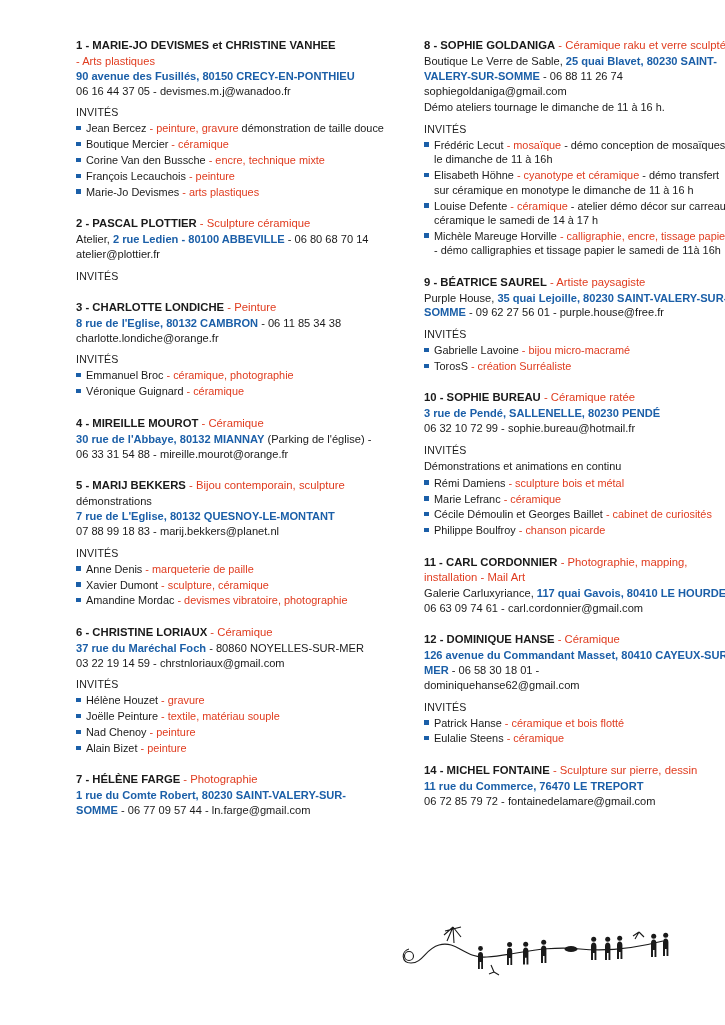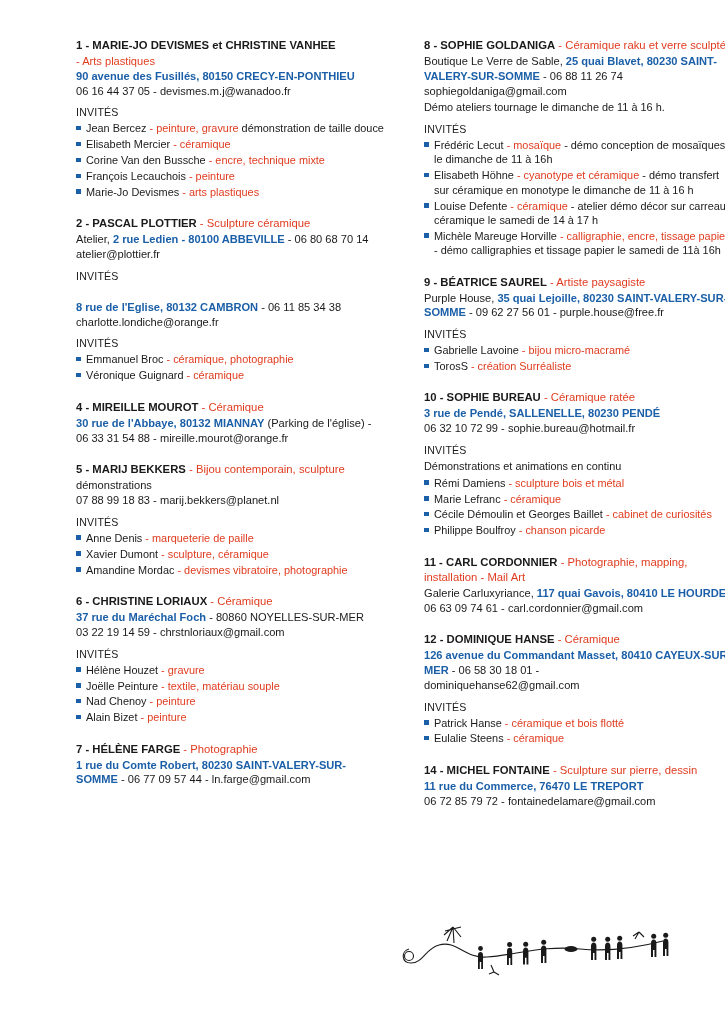--- a/index.html
+++ b/index.html
@@ -113,40 +113,44 @@
       <div class="entry">
         <div class="head line">
           <span class="num-name">1 - MARIE-JO DEVISMES et CHRISTINE VANHEE</span>
         </div>
         <div class="line role">- Arts plastiques</div>
         <div class="line addr">90 avenue des Fusillés, 80150 CRECY-EN-PONTHIEU</div>
         <div class="line plain">06 16 44 37 05 - devismes.m.j@wanadoo.fr</div>
         <div class="invites-label">INVITÉS</div>
         <ul class="guests">
           <li><span class="gname">Jean Bercez</span> <span class="gdesc">- peinture, gravure</span> <span class="gtail">démonstration de taille douce</span></li>
-          <li><span class="gname">Elisabeth Mercier</span> <span class="gdesc">- céramique</span></li>
+          <li><span class="gname">Boutique Mercier</span> <span class="gdesc">- céramique</span></li>
           <li><span class="gname">Corine Van den Bussche</span> <span class="gdesc">- encre, technique mixte</span></li>
           <li><span class="gname">François Lecauchois</span> <span class="gdesc">- peinture</span></li>
           <li><span class="gname">Marie-Jo Devismes</span> <span class="gdesc">- arts plastiques</span></li>
         </ul>
       </div>
 
       <div class="entry">
         <div class="head line">
           <span class="num-name">2 - PASCAL PLOTTIER</span>
           <span class="role">- Sculpture céramique</span>
         </div>
         <div class="line">
           <span class="plain">Atelier, </span><span class="addr">2 rue Ledien - 80100 ABBEVILLE</span><span class="plain"> - 06 80 68 70 14</span>
         </div>
         <div class="line plain">atelier@plottier.fr</div>
         <div class="invites-label">INVITÉS</div>
       </div>
 
       <div class="entry">
+        <div class="head line">
+          <span class="num-name">3 - CHARLOTTE LONDICHE</span>
+          <span class="role">- Peinture</span>
+        </div>
         <div class="line">
           <span class="addr">8 rue de l'Eglise, 80132 CAMBRON</span><span class="plain"> - 06 11 85 34 38</span>
         </div>
         <div class="line plain">charlotte.londiche@orange.fr</div>
         <div class="invites-label">INVITÉS</div>
         <ul class="guests">
           <li><span class="gname">Emmanuel Broc</span> <span class="gdesc">- céramique, photographie</span></li>
           <li><span class="gname">Véronique Guignard</span> <span class="gdesc">- céramique</span></li>
         </ul>
       </div>
@@ -160,20 +164,21 @@
           <span class="addr">30 rue de l'Abbaye, 80132 MIANNAY</span><span class="plain"> (Parking de l'église) - 06 33 31 54 88 - mireille.mourot@orange.fr</span>
         </div>
       </div>
 
       <div class="entry">
         <div class="head line">
           <span class="num-name">5 - MARIJ BEKKERS</span>
           <span class="role">- Bijou contemporain, sculpture</span>
         </div>
         <div class="line plain">démonstrations</div>
+        <div class="line addr">7 rue de L'Eglise, 80132 QUESNOY-LE-MONTANT</div>
         <div class="line plain">07 88 99 18 83 - marij.bekkers@planet.nl</div>
         <div class="invites-label">INVITÉS</div>
         <ul class="guests">
           <li><span class="gname">Anne Denis</span> <span class="gdesc">- marqueterie de paille</span></li>
           <li><span class="gname">Xavier Dumont</span> <span class="gdesc">- sculpture, céramique</span></li>
           <li><span class="gname">Amandine Mordac</span> <span class="gdesc">- devismes vibratoire, photographie</span></li>
         </ul>
       </div>
 
       <div class="entry">

